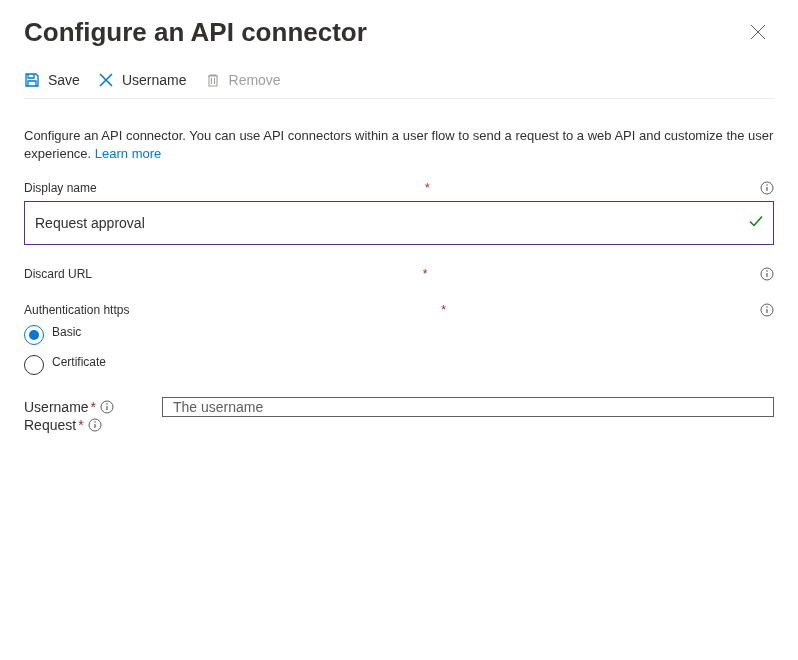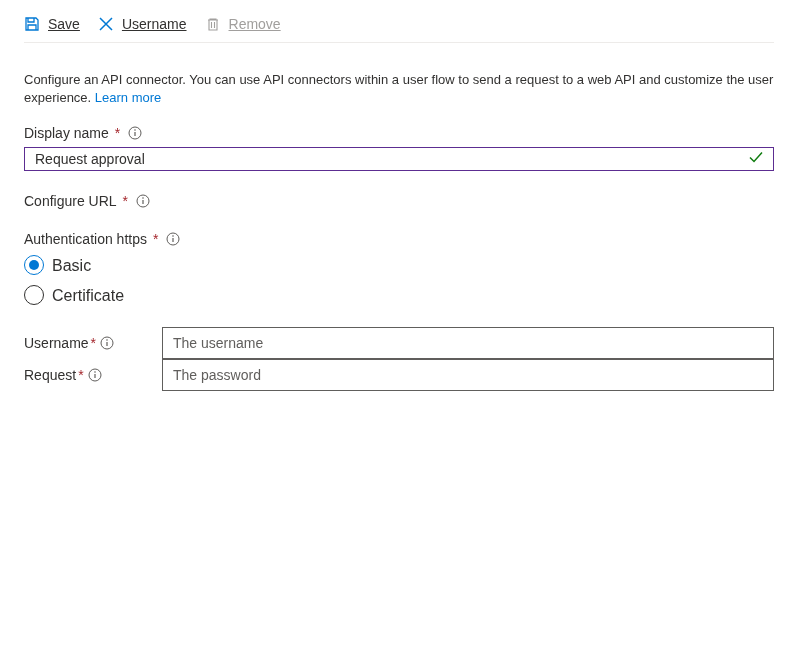--- a/index.html
+++ b/index.html
@@ -42,21 +42,20 @@
     border-bottom: 1px solid #edebe9;
     margin-bottom: 28px;
   }
   .toolbar-btn {
     display: flex;
     align-items: center;
     gap: 8px;
     cursor: pointer;
     font-size: 14px;
     color: #323130;
-    text-decoration: underline;
   }
   .toolbar-btn.disabled {
     color: #a19f9d;
     cursor: default;
     text-align: center;
   }
   .toolbar-icon {
     width: 16px;
     height: 16px;
     display: inline-flex;
@@ -73,41 +72,42 @@
     color: #0078d4;
     cursor: pointer;
   }
   .field {
     margin-bottom: 22px;
   }
   .field-label {
     display: flex;
     align-items: center;
     gap: 4px;
-    font-size: 14px;
+    font-size: 12px;
     color: #323130;
     margin-bottom: 6px;
+    justify-content: space-between;
   }
   .required {
     color: #a4262c;
     margin-left: 2px;
   }
   .info-icon {
     width: 14px;
     height: 14px;
     color: #605e5c;
     margin-left: 4px;
     cursor: pointer;
   }
   .input-wrap {
     position: relative;
   }
   .text-input {
     width: 100%;
-    height: 24px;
+    height: 44px;
     border: 1px solid #605e5c;
     padding: 0 36px 0 10px;
     font-size: 14px;
     font-family: inherit;
     color: #323130;
     outline: none;
   }
   .text-input.valid {
     border: 1px solid #5c2d91;
   }
@@ -122,24 +122,24 @@
     color: #107c10;
   }
   .radio-group {
     display: flex;
     flex-direction: column;
     gap: 10px;
     margin-top: 8px;
   }
   .radio-option {
     display: flex;
-    align-items: flex-end;
+    align-items: flex-start;
     gap: 8px;
     cursor: pointer;
-    font-size: 16px;
+    font-size: 12px;
   }
   .radio-outer {
     width: 20px;
     height: 20px;
     border: 1px solid #323130;
     border-radius: 50%;
     display: flex;
     align-items: center;
     justify-content: center;
   }
@@ -158,36 +158,44 @@
     gap: 12px;
   }
   .inline-label {
     display: flex;
     align-items: center;
     width: 126px;
     font-size: 14px;
   }
   .inline-input {
     flex: 1;
-    height: 32px;
+    height: 20px;
     border: 1px solid #605e5c;
     padding: 8px 10px;
     font-size: 14px;
     font-family: inherit;
     outline: none;
   }
   .inline-input::placeholder {
     color: #605e5c;
   }
 </style>
 </head>
 <body>
 
 <div class="panel">
 
+  <div class="header">
+    <div class="title">Configure an API connector</div>
+    <div class="close-btn">
+      <svg width="16" height="16" viewBox="0 0 16 16">
+          <path d="M1 1 L15 15 M15 1 L1 15" stroke="currentColor" stroke-width="1" fill="none"></path>
+        </svg>
+    </div>
+  </div>
 
   <div class="toolbar">
     <div class="toolbar-btn">
       <span class="toolbar-icon">
         <svg width="16" height="16" viewBox="0 0 16 16">
             <path d="M2 2 h10 l2 2 v10 h-12 z M4 2 v4 h6 v-4 M4 14 v-5 h8 v5" fill="none" stroke="#0078d4" stroke-width="1.3"></path>
           </svg>
       </span>
       <span>Save</span>
     </div>
@@ -231,21 +239,21 @@
       <span class="check-icon">
         <svg width="16" height="16" viewBox="0 0 16 16">
             <path d="M2 8 L6 12 L14 3" fill="none" stroke="currentColor" stroke-width="1.5"></path>
           </svg>
       </span>
     </div>
   </div>
 
   <div class="field">
     <div class="field-label">
-      <span>Configure URL</span>
+      <span>Discard URL</span>
       <span class="required">*</span>
       <span class="info-icon">
         <svg width="14" height="14" viewBox="0 0 14 14">
             <circle cx="7" cy="7" r="6" fill="none" stroke="currentColor" stroke-width="1"></circle>
             <circle cx="7" cy="4" r="0.8" fill="currentColor"></circle>
             <path d="M7 6 v4" stroke="currentColor" stroke-width="1.2"></path>
           </svg>
       </span>
     </div>
   </div>
@@ -296,16 +304,15 @@
       <span>Request</span>
       <span class="required">*</span>
       <span class="info-icon">
         <svg width="14" height="14" viewBox="0 0 14 14">
             <circle cx="7" cy="7" r="6" fill="none" stroke="currentColor" stroke-width="1"></circle>
             <circle cx="7" cy="4" r="0.8" fill="currentColor"></circle>
             <path d="M7 6 v4" stroke="currentColor" stroke-width="1.2"></path>
           </svg>
       </span>
     </div>
-    <input type="text" class="inline-input" placeholder="The password" style="">
   </div>
 
 </div>
 
 </body></html>

